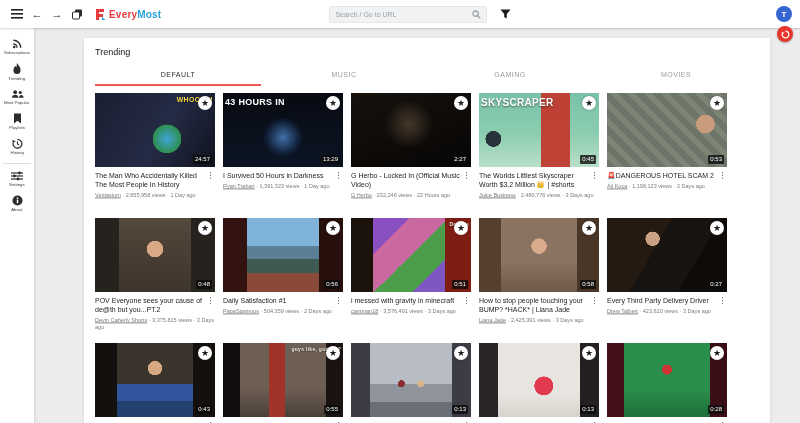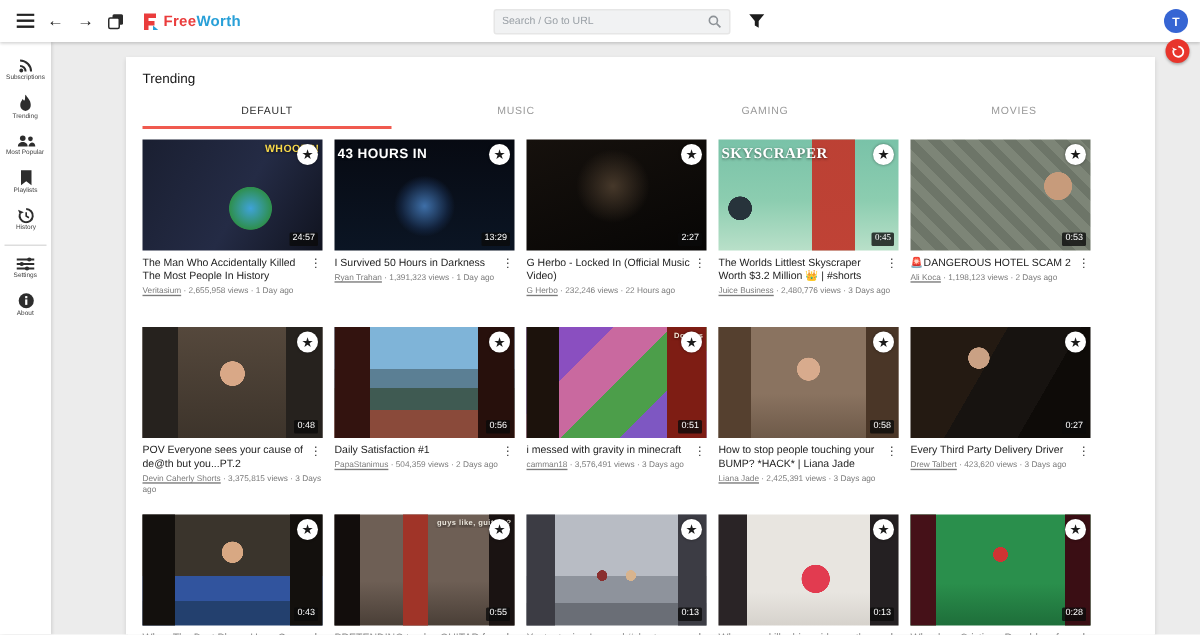--- a/index.html
+++ b/index.html
@@ -83,21 +83,21 @@
     <svg width="11" height="11" viewBox="0 0 11 11">
         <rect x="3" y="0.5" width="7" height="7" rx="1" fill="#2b2b2b"></rect>
         <rect x="0.5" y="3" width="7" height="7" rx="1" fill="#fff" stroke="#2b2b2b"></rect>
       </svg>
   </span>
   <span class="brand">
     <svg width="12" height="12" viewBox="0 0 12 12">
         <path d="M2 1h8v3H5v2h4v3H5v3H2z" fill="#ea3c3c"></path>
         <path d="M8 9l3.5 3H8z" fill="#29a0d8"></path>
       </svg>
-    <span class="brand-name"><span class="brand-free">Free</span><span class="brand-tube">Worth</span></span>
+    <span class="brand-name"><span class="brand-free">Every</span><span class="brand-tube">Most</span></span>
   </span>
   <div class="searchbox">
     <input type="text" placeholder="Search / Go to URL" style="">
     <svg width="9" height="9" viewBox="0 0 10 10">
         <circle cx="4" cy="4" r="3" fill="none" stroke="#8d9297" stroke-width="1.2"></circle>
         <line x1="6.4" y1="6.4" x2="9.2" y2="9.2" stroke="#8d9297" stroke-width="1.2"></line>
       </svg>
   </div>
   <span class="tb-icon funnel">
     <svg width="11" height="10" viewBox="0 0 11 10">
@@ -227,21 +227,21 @@
     </div>
     <div class="title-row">
       <span class="v-title">G Herbo - Locked In (Official Music Video)</span>
       <span class="kebab">⋮</span>
     </div>
     <div class="v-meta">
       <a>G Herbo</a><span> · 232,246 views · 22 Hours ago</span>
     </div>
   </div>
       <div class="card">
-    <div class="thumb" style="background: radial-gradient(13px at 12% 62%, rgb(39, 51, 59) 0px, rgb(39, 51, 59) 60%, transparent 62%), linear-gradient(90deg, transparent 0px, transparent 52%, rgba(192, 58, 46, 0.95) 52%, rgba(192, 58, 46, 0.95) 76%, transparent 76%), linear-gradient(0deg, rgb(185, 224, 201) 0%, rgb(140, 205, 176) 45%, rgb(121, 194, 168) 100%); font-family: Liberation Serif, serif;">
+    <div class="thumb" style="background: radial-gradient(13px at 12% 62%, rgb(39, 51, 59) 0px, rgb(39, 51, 59) 60%, transparent 62%), linear-gradient(90deg, transparent 0px, transparent 52%, rgba(192, 58, 46, 0.95) 52%, rgba(192, 58, 46, 0.95) 76%, transparent 76%), linear-gradient(0deg, rgb(185, 224, 201) 0%, rgb(140, 205, 176) 45%, rgb(121, 194, 168) 100%);">
       <span class="ov tc" style="color: rgb(255, 255, 255); font-size: 10px;">SKYSCRAPER</span>
       <span class="save-btn">★</span>
       <span class="duration">0:45</span>
     </div>
     <div class="title-row">
       <span class="v-title">The Worlds Littlest Skyscraper Worth $3.2 Million 👑 | #shorts</span>
       <span class="kebab">⋮</span>
     </div>
     <div class="v-meta">
       <a>Juice Business</a><span> · 2,480,776 views · 3 Days ago</span>

